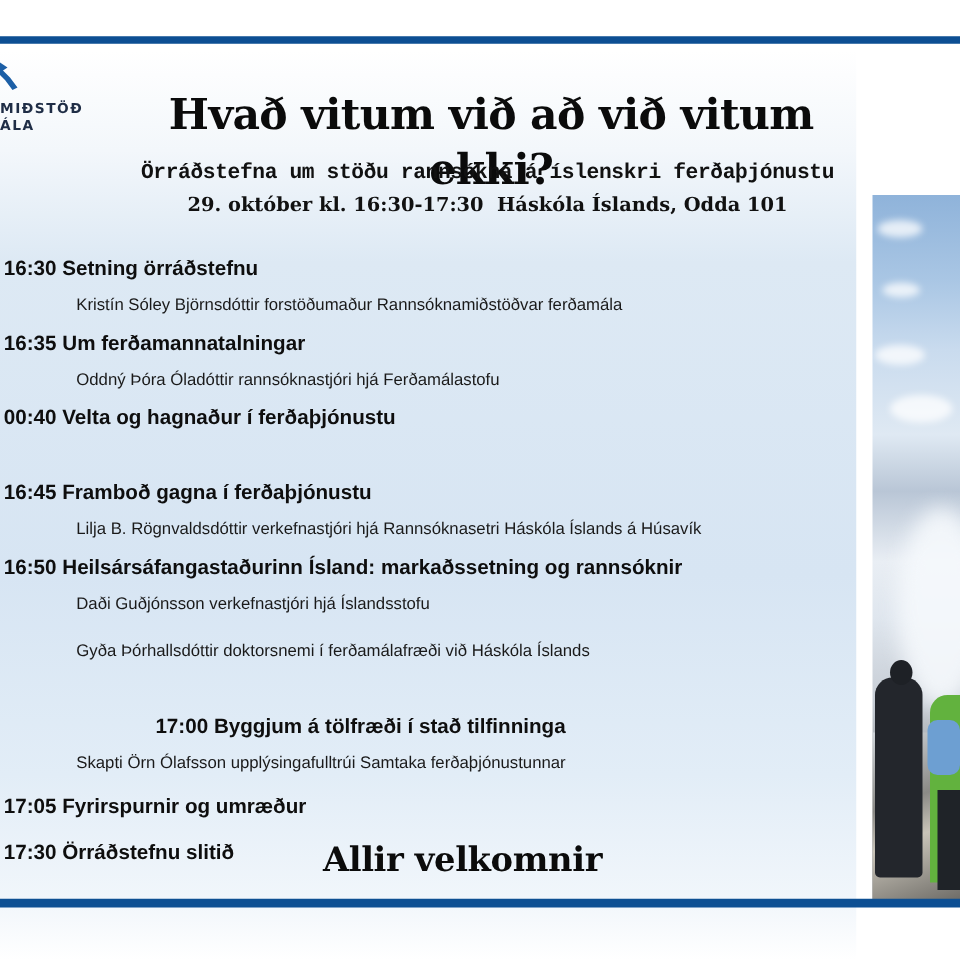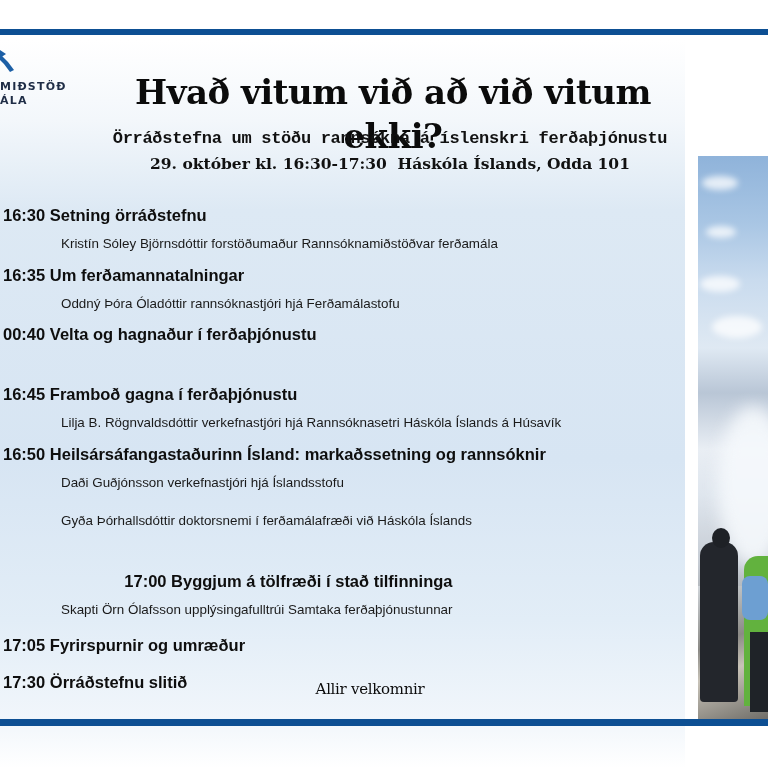--- a/index.html
+++ b/index.html
@@ -65,22 +65,22 @@
       font-family: "Liberation Sans", sans-serif; font-weight: bold;
       font-size: 16.5px; line-height: 22px; color: #0e0e0e; white-space: nowrap;
     }
     .item-sub {
       font-family: "Liberation Sans", sans-serif;
       font-size: 13.4px; line-height: 20px; color: #1a1a1a;
       padding-left: 58px; white-space: nowrap; margin-top: 8px;
     }
     .welcome {
       position: absolute; left: 250px; top: 672px; width: 240px;
-      font-family: "DejaVu Serif", serif; font-weight: normal;
-      font-size: 15px; line-height: 34px; color: #0b0b0b; letter-spacing: -0.3px;
+      font-family: "DejaVu Serif", serif; font-weight: bold;
+      font-size: 27px; line-height: 34px; color: #0b0b0b; letter-spacing: -0.3px;
       text-align: center;
     }
   </style>
 </head>
 <body>
 
 <div class="poster">
   <div class="bar top"></div>
 
   <div class="logo">

